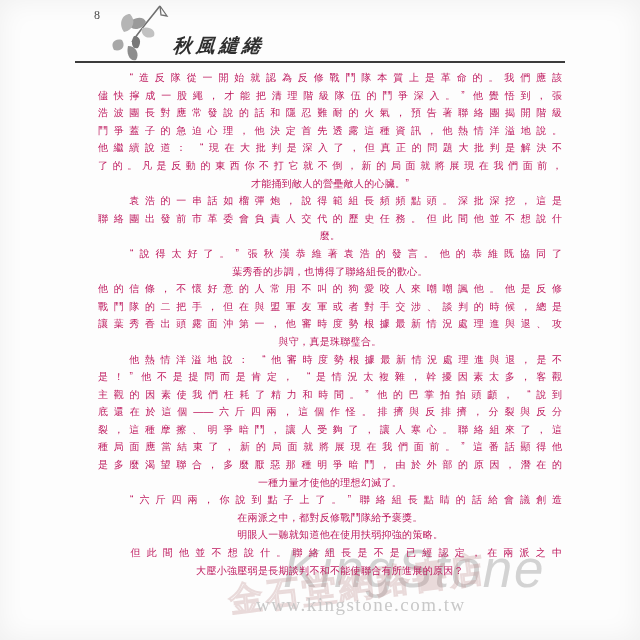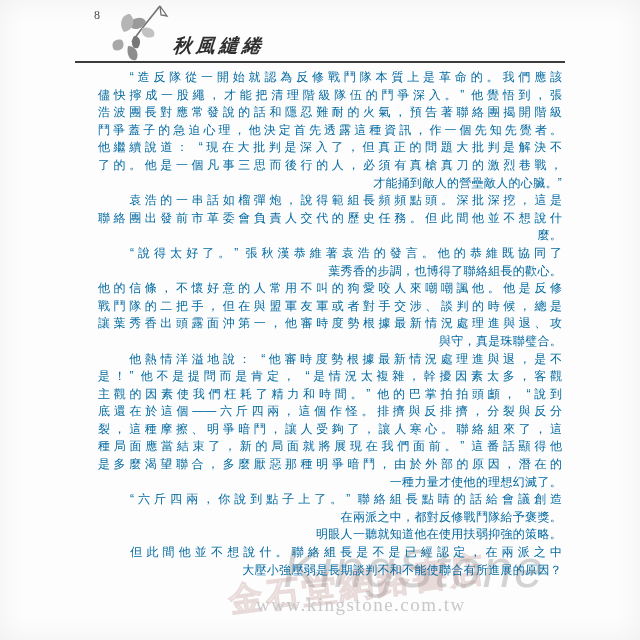--- a/index.html
+++ b/index.html
@@ -34,28 +34,28 @@
     transform:skewX(-4deg);
   }
   .header-rule{
     position:absolute;left:75px;top:61px;
     width:490px;height:2px;background:#3c3c3c;
   }
   
   .body-text{
     position:absolute;left:98px;top:69px;
     width:464px;
-    color:#0369a1;
-    font-size:12px;
+    color:#be185d;
+    font-size:10px;
     z-index:3;
   }
   .tline{
     height:17.6px;line-height:17.6px;
     white-space:nowrap;
-    text-align:right;
+    text-align:center;
     letter-spacing:0.3px;
   }
   .tline.just{
     white-space:normal;
     text-align:justify;
     text-align-last:justify;
     letter-spacing:0;
   }
   
   .wm-brand{
@@ -108,23 +108,23 @@
   <div class="header-rule"></div>
 
   <div class="wm-brand">KingStone</div>
   <div class="wm-cn">金石堂網路書店</div>
   <div class="wm-url">www.kingstone.com.tw</div>
 
   <div class="body-text" id="body-text">
       <div class="tline just">　　“造反隊從一開始就認為反修戰鬥隊本質上是革命的。我們應該</div>
       <div class="tline just">儘快擰成一股繩，才能把清理階級隊伍的鬥爭深入。” 他覺悟到，張</div>
       <div class="tline just">浩波團長對應常發說的話和隱忍難耐的火氣，預告著聯絡團揭開階級</div>
-      <div class="tline just">鬥爭蓋子的急迫心理，他決定首先透露這種資訊，作一個先知先覺者。</div>
+      <div class="tline just">鬥爭蓋子的急迫心理，他決定首先透露這種資訊，他熱情洋溢地說。</div>
       <div class="tline just">他繼續說道： “現在大批判是深入了，但真正的問題大批判是解決不</div>
-      <div class="tline just">了的。他是一個凡事三思而後行的人，必須有真槍真刀的激烈巷戰，</div>
+      <div class="tline just">了的。凡是反動的東西你不打它就不倒，新的局面就將展現在我們面前，</div>
       <div class="tline">才能捅到敵人的營壘敵人的心臟。”</div>
       <div class="tline just">　　袁浩的一串話如榴彈炮，說得範組長頻頻點頭。深批深挖，這是</div>
       <div class="tline just">聯絡團出發前市革委會負責人交代的歷史任務。但此間他並不想說什</div>
       <div class="tline">麼。</div>
       <div class="tline just">　　“說得太好了。” 張秋漢恭維著袁浩的發言。他的恭維既協同了</div>
       <div class="tline">葉秀香的步調，也博得了聯絡組長的歡心。</div>
       <div class="tline just">他的信條，不懷好意的人常用不叫的狗愛咬人來嘲嘲諷他。他是反修</div>
       <div class="tline just">戰鬥隊的二把手，但在與盟軍友軍或者對手交涉、談判的時候，總是</div>
       <div class="tline just">讓葉秀香出頭露面沖第一，他審時度勢根據最新情況處理進與退、攻</div>
       <div class="tline">與守，真是珠聯璧合。</div>

